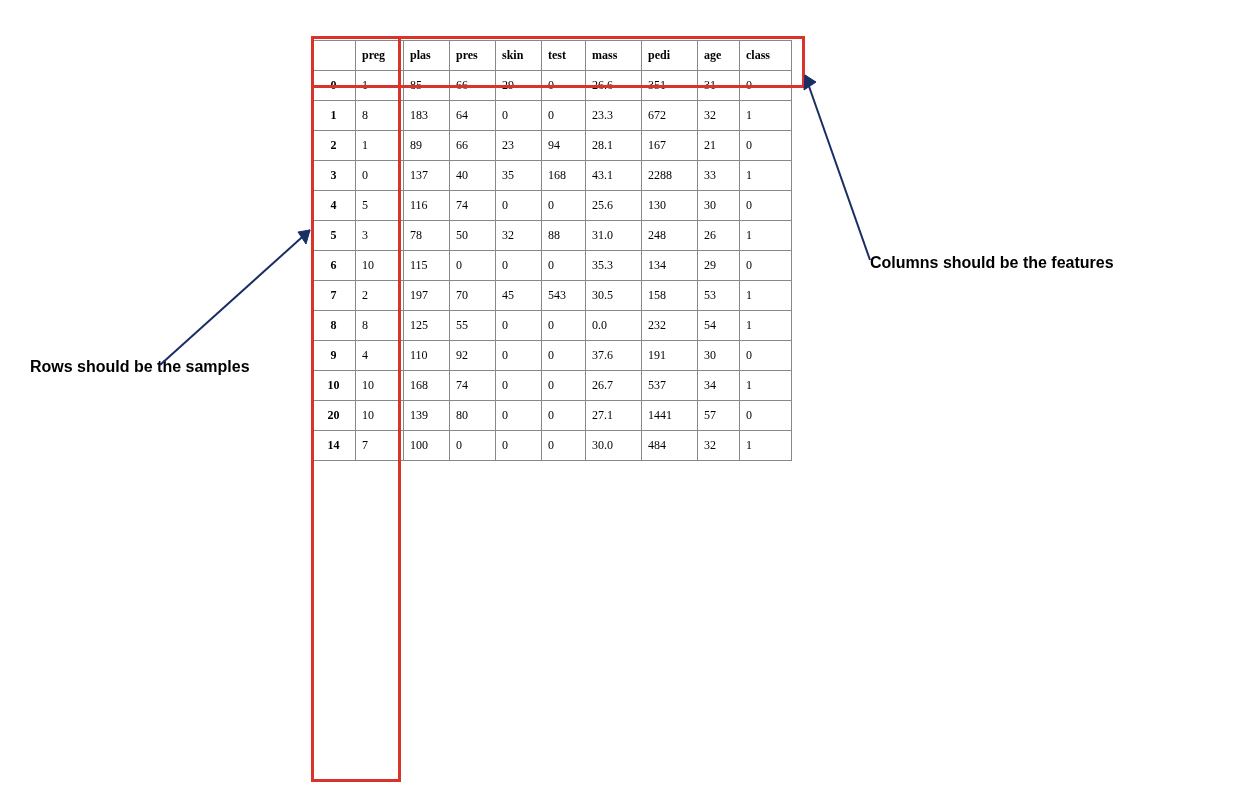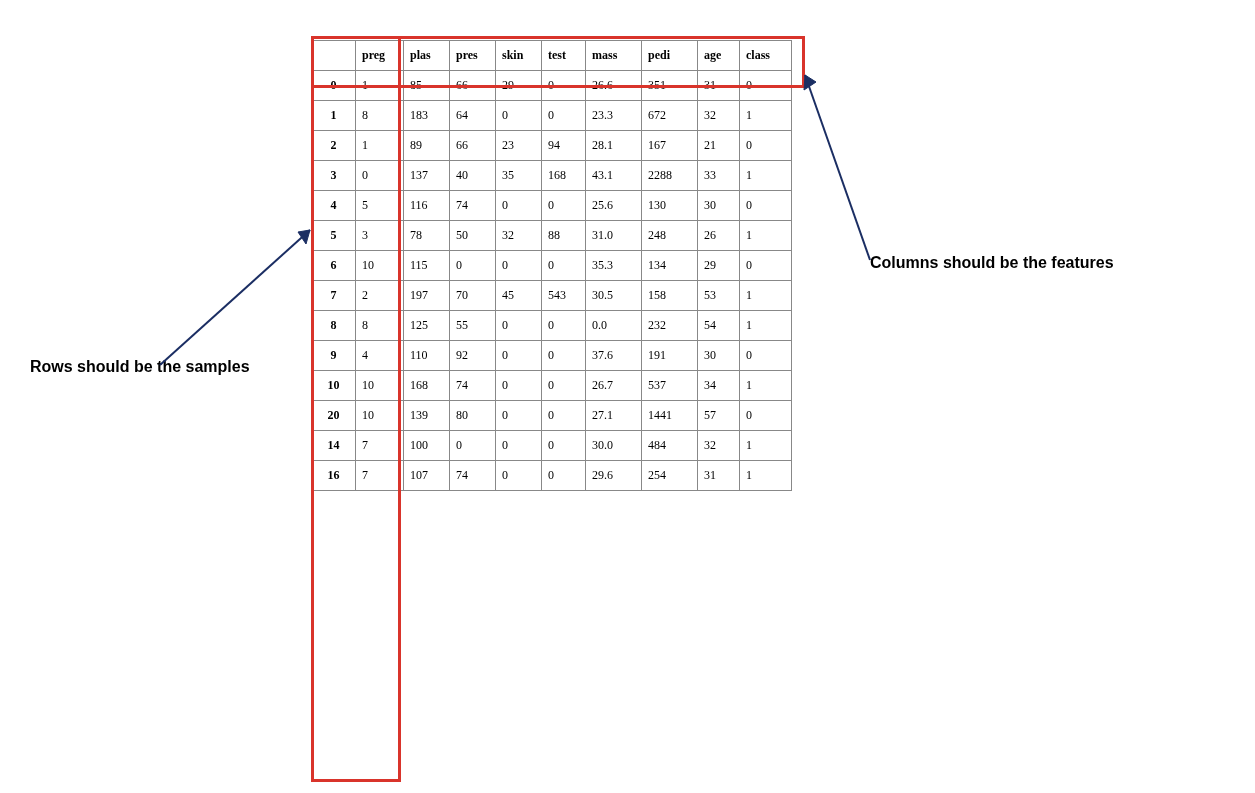--- a/index.html
+++ b/index.html
@@ -286,32 +286,20 @@
           <td>7</td>
           <td>100</td>
           <td>0</td>
           <td>0</td>
           <td>0</td>
           <td>30.0</td>
           <td>484</td>
           <td>32</td>
           <td>1</td>
         </tr>
-        <tr>
-          <td class="rowidx">16</td>
-          <td>7</td>
-          <td>107</td>
-          <td>74</td>
-          <td>0</td>
-          <td>0</td>
-          <td>29.6</td>
-          <td>254</td>
-          <td>31</td>
-          <td>1</td>
-        </tr>
       </tbody>
   </table>
 </div>
 
 <div class="hl hl-header"></div>
 <div class="hl hl-index"></div>
 
 <div class="ann ann-rows">Rows should be the samples</div>
 <div class="ann ann-cols">Columns should be the features</div>
 

